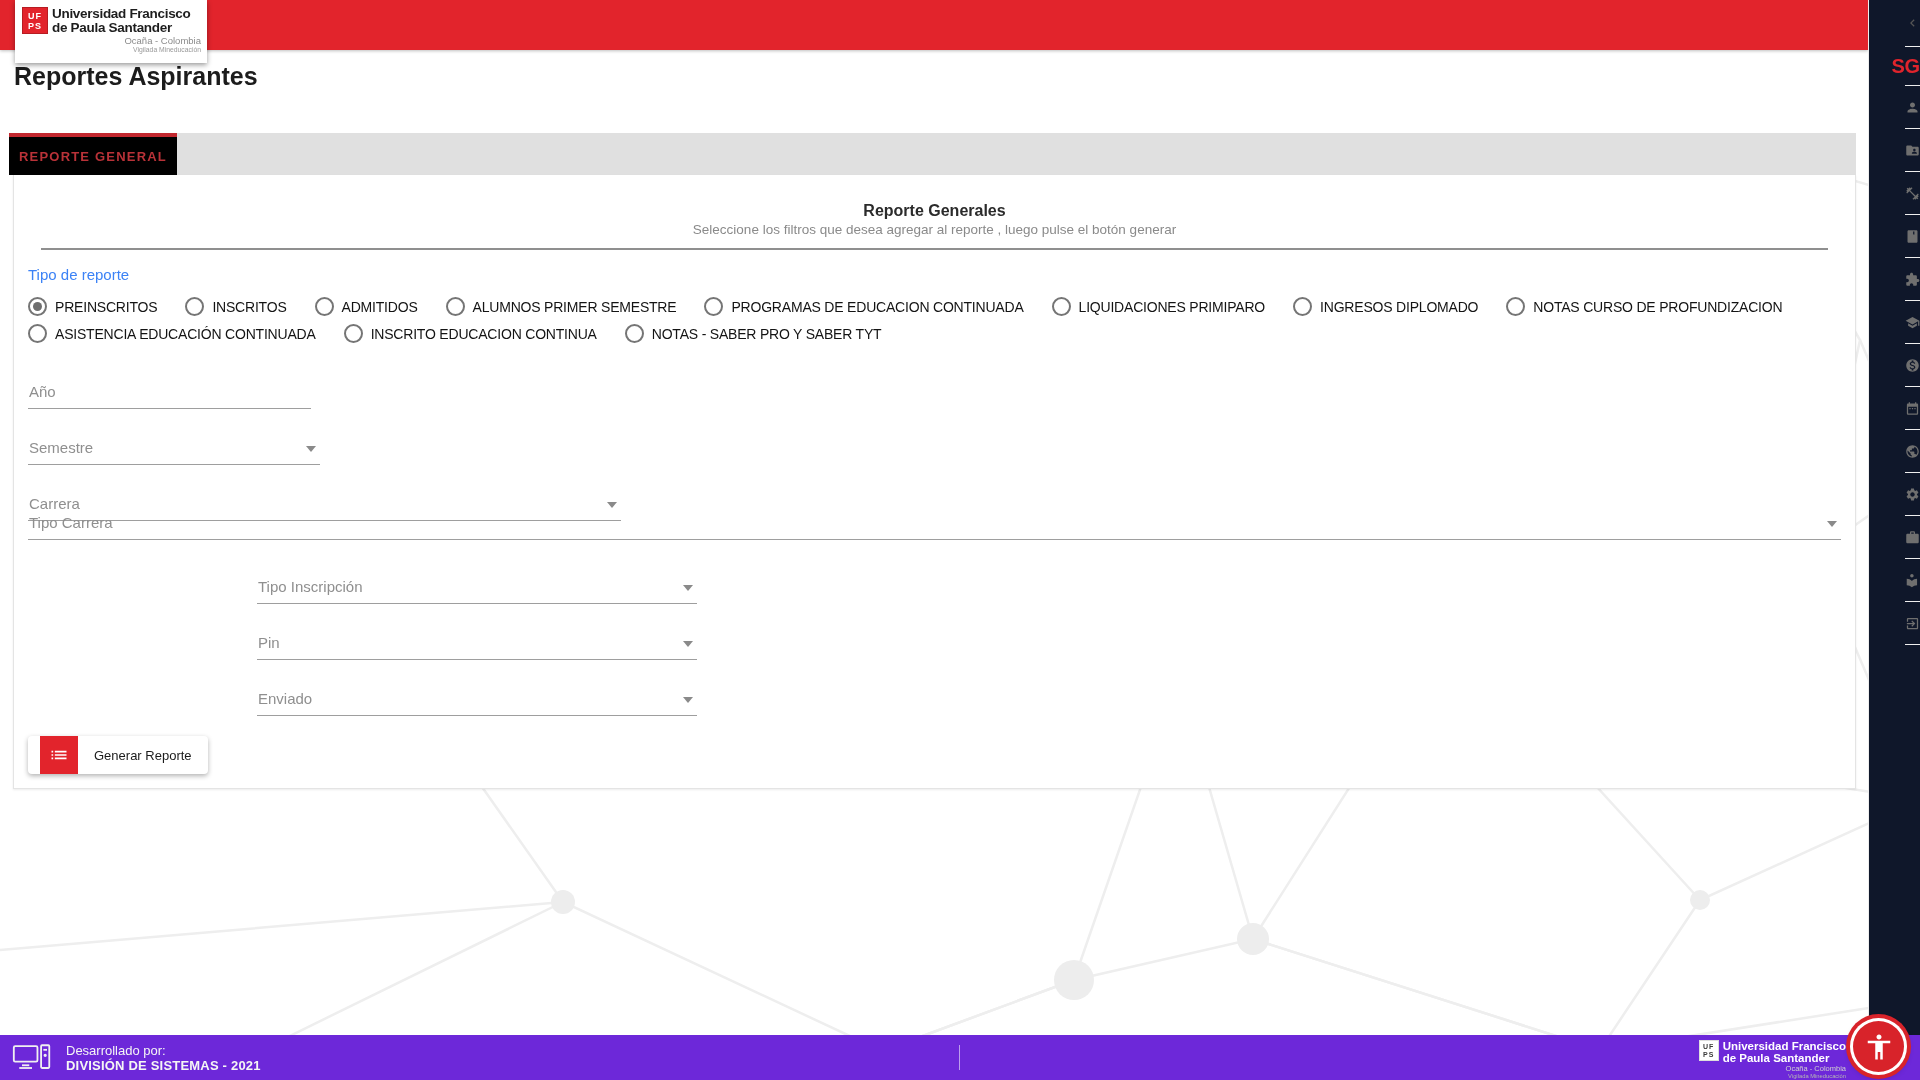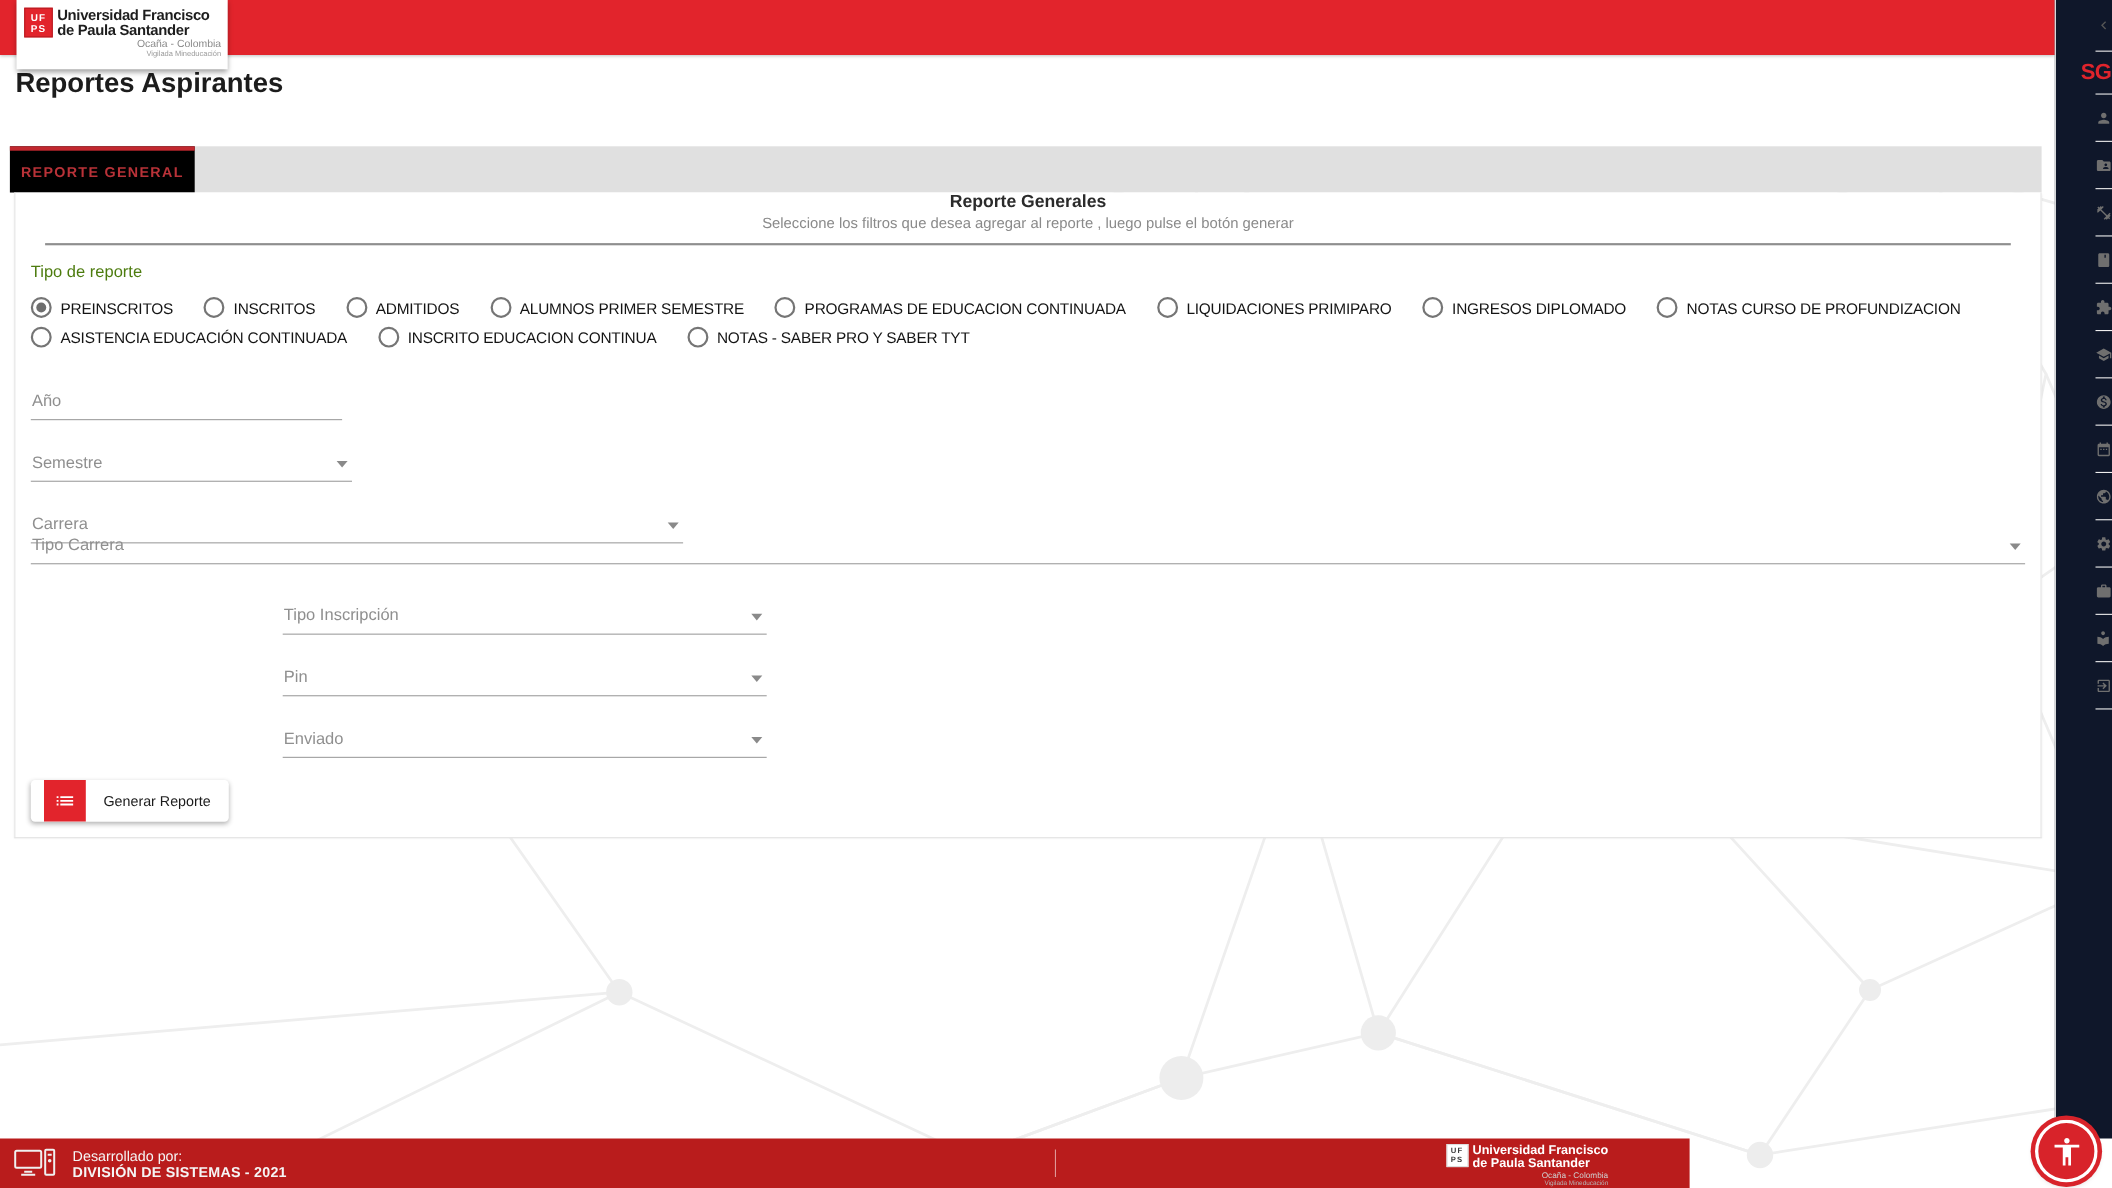--- a/index.html
+++ b/index.html
@@ -31,24 +31,24 @@
   .tabbar { position:absolute; left:9px; top:133px; width:1847px; height:42px;
             background:#e0e0e0; z-index:2; display:flex; }
   .tab { width:168px; height:42px; background:#000000; border-top:4px solid #c2282f;
          color:#b93238; font-size:13px; font-weight:bold; letter-spacing:1.2px;
          display:flex; align-items:center; justify-content:center; cursor:pointer; }
 
   
   .panel { position:absolute; left:13px; top:175px; width:1843px; min-height:357px;
            background:#fff; border:1px solid #e4e4e4; border-top:none; z-index:2;
            box-shadow:0 1px 2px rgba(0,0,0,.08); padding-bottom:14px; }
-  .panel-title { text-align:center; font-size:16px; font-weight:bold; padding-top:0; color:#2b2b2b; }
+  .panel-title { text-align:center; font-size:16px; font-weight:bold; padding-top:27px; color:#2b2b2b; }
   .panel-subtitle { text-align:center; font-size:13.5px; color:#8a8a8a; margin-top:2px; }
   .divider { margin:11px 27px 0 27px; border-bottom:2px solid #8f8f8f; }
-  .section-label { margin:16px 0 0 14px; font-size:15px; color:#4d7c0f; }
+  .section-label { margin:16px 0 0 14px; font-size:15px; color:#3b82f6; }
 
   .radio-row { display:flex; align-items:center; gap:28px; margin:14px 14px 0 14px; }
   .radio-row + .radio-row { margin-top:8px; }
   .radio-item { display:flex; align-items:center; gap:8px; cursor:pointer; white-space:nowrap; }
   .radio { width:19px; height:19px; border:2px solid #757575; border-radius:50%;
            position:relative; flex:0 0 auto; background:#fff; }
   .radio.checked::after { content:""; position:absolute; left:3px; top:3px; width:9px; height:9px;
            border-radius:50%; background:#6e6e6e; }
   .radio-label { font-size:14px; color:#141414; letter-spacing:-0.2px; }
 
@@ -74,21 +74,21 @@
           border-left:1px solid #ededed; z-index:4;padding-left:36px; }
   .rail-collapse { height:46px; display:flex; align-items:center; justify-content:center; cursor:pointer; }
   .rail-brand { height:40px; display:flex; align-items:center; justify-content:center;
                 color:#e0242c; font-weight:bold; font-size:20px; letter-spacing:-0.5px;
                 border-top:1px solid #f0f0f0; border-bottom:1px solid #ececec; }
   .rail-item { height:43px; display:flex; align-items:center; justify-content:center;
                border-bottom:1px solid #efefef; cursor:pointer; }
   .rail-item svg { width:23px; height:23px; fill:#6f6f6f; }
 
   
-  .footer { position:absolute; left:0; bottom:0; width:1536px; height:45px; background:#b91c1c;
+  .footer { position:absolute; left:0; bottom:0; width:1920px; height:45px; background:#6d28d9;
             z-index:3; display:flex; align-items:center; }
   .footer-left { display:flex; align-items:center; margin-left:12px; gap:14px; }
   .f-l1 { color:#f5f5f5; font-size:13px; line-height:15px; }
   .f-l2 { color:#f5f5f5; font-size:13px; line-height:15px; font-weight:bold; letter-spacing:.2px; }
   .f-sep { position:absolute; left:959px; top:10px; width:1px; height:25px; background:rgba(255,255,255,.55); }
   .footer-logo { position:absolute; right:74px; top:5px; display:flex; align-items:flex-start; }
   .flogo-text { margin-left:4px; }
   .flogo-l1,.flogo-l2 { color:#fff; font-weight:bold; font-size:11.5px; line-height:12px; white-space:nowrap; }
   .flogo-l3 { color:#cfcfcf; font-size:7.5px; text-align:right; line-height:9px; }
   .flogo-l4 { color:#b5b5b5; font-size:5.8px; text-align:right; line-height:7px; }

